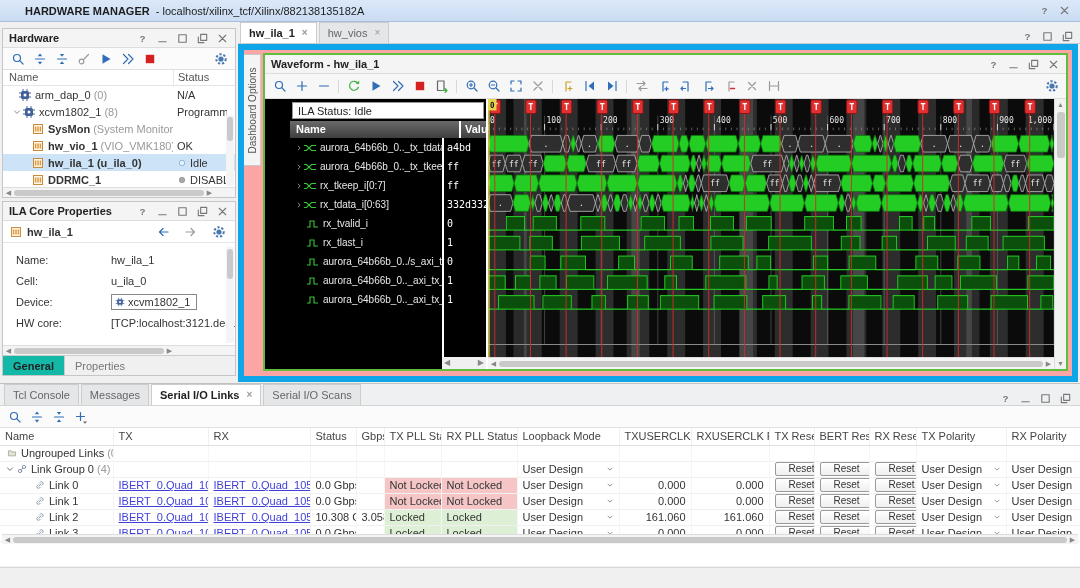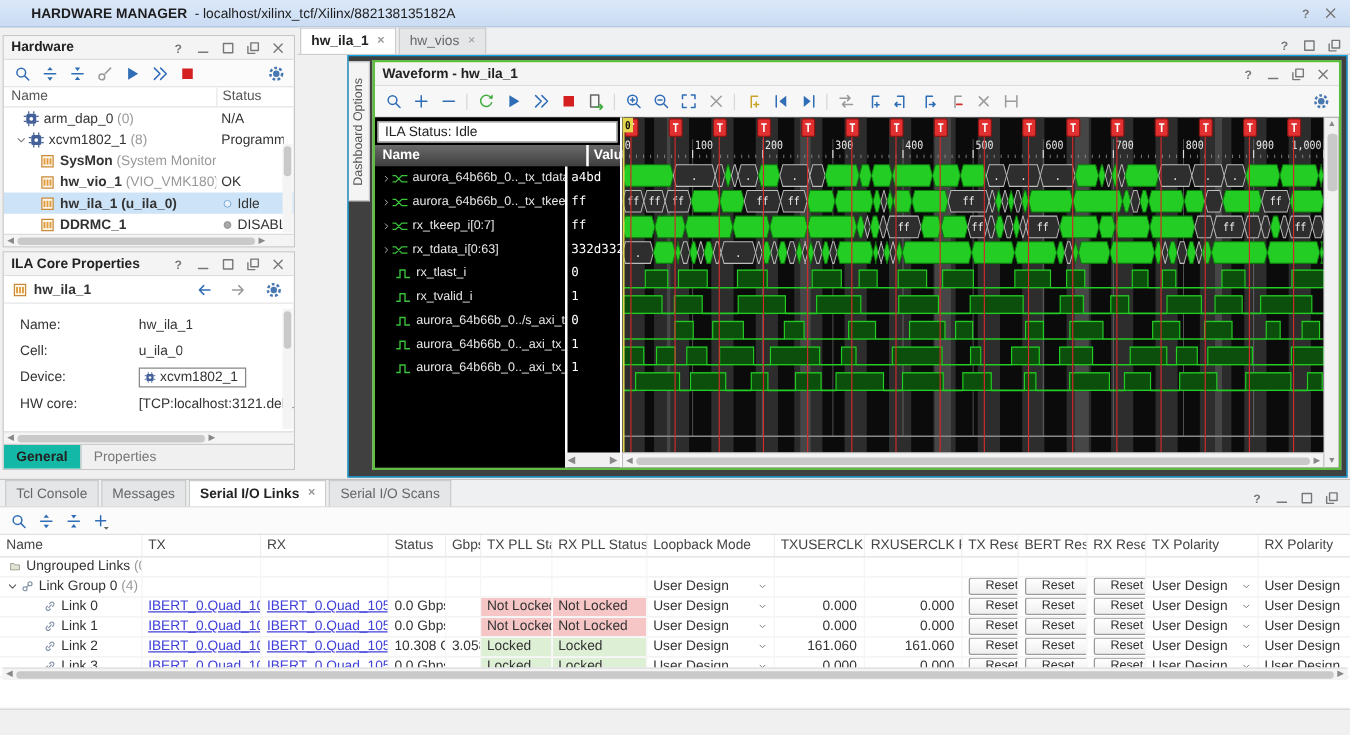--- a/index.html
+++ b/index.html
@@ -80,30 +80,30 @@
   .ptab { padding:0 10px; display:flex; align-items:center; color:#777; }
   .ptab.active { background:#14b8a6; font-weight:bold; color:#222; border-right:1px solid #ccc; }
 
   
   .dash-tabs { position:absolute; left:238px; top:22px; right:0; height:22px; background:#eef0f2; border-bottom:1px solid #ccc;
     display:flex; align-items:flex-end; padding:0 6px 0 2px; }
   .dtab { height:21px; padding:0 8px; display:flex; align-items:center; gap:7px; border:1px solid #ccc; border-bottom:none;
     background:#e4e6e8; color:#666; margin-right:2px; }
   .dtab.active { background:#fff; color:#222; font-weight:bold; }
   .tclose { color:#999; font-size:10px; line-height:10px; }
-  .dash-body { position:absolute; left:238px; top:44px; right:2px; bottom:206px; border:1px solid #0ea5e9; background:#404040;margin-left:40px; }
+  .dash-body { position:absolute; left:238px; top:44px; right:2px; bottom:206px; border:6px solid #0ea5e9; background:#fca5a5; }
   .dash-opt { position:absolute; left:0; top:4px; width:17px; height:112px; background:#f4f4f4; border:1px solid #c9c9c9; border-left:none;
     display:flex; align-items:center; justify-content:center; }
   .dash-opt span { transform:rotate(-90deg); white-space:nowrap; color:#555; font-size:10px; }
 
   
   .wave-win { position:absolute; left:19px; top:3px; right:4px; bottom:5px; border:2px solid #5fbe3e; background:#fff;
     display:flex; flex-direction:column; }
   .wave-tb { height:25px; background:#f7f7f7; border-bottom:1px solid #ddd; }
-  .wave-content { flex:1; background:#000; position:relative; display:flex; min-height:0; }
+  .wave-content { flex:1; background:#000; position:relative; display:flex; min-height:0;padding-left:25px; }
   .wave-left { width:196px; flex:none; display:flex; flex-direction:column; position:relative; background:#000; }
   .ila-status { margin:3px 2px 2px 2px; background:#fff; border:1px solid #999; height:17px; line-height:16px; padding-left:5px; color:#222; }
   .nv-head { display:flex; height:17px; background:linear-gradient(#6a6a6a,#3f3f3f); color:#fff; font-weight:bold; flex:none; }
   .nh-name { flex:1; padding-left:6px; line-height:17px; }
   .nh-val { width:27px; flex:none; border-left:2px solid #fff; padding-left:4px; line-height:17px; }
   .nv-body { flex:1; display:flex; overflow:hidden; }
   .nv-names { flex:1; overflow:hidden; }
   .nv-vals { width:44px; flex:none; border-left:2px solid #fff; }
   .sig-row { height:19px; display:flex; align-items:center; color:#e8e8e8; white-space:nowrap; overflow:hidden; font-size:10px; }
   .sig-row .sp { flex:none; }
@@ -797,30 +797,30 @@
                   </span>
                   <span style="margin-left: 3px;">rx_tdata_i[0:63]</span>
                 </div>
                 <div class="sig-row">
                   <span class="sp" style="width: 16px;"></span>
                   <span class="ic  ic-bit">
                     <svg viewBox="0 0 14 14">
                       <path d="M1 10h3V4h4v6h4" stroke="#39c439" fill="none" stroke-width="1.1"></path>
                     </svg>
                   </span>
-                  <span style="margin-left: 3px;">rx_tlast_i</span>
+                  <span style="margin-left: 3px;">rx_tvalid_i</span>
                 </div>
                 <div class="sig-row">
                   <span class="sp" style="width: 16px;"></span>
                   <span class="ic  ic-bit">
                     <svg viewBox="0 0 14 14">
                       <path d="M1 10h3V4h4v6h4" stroke="#39c439" fill="none" stroke-width="1.1"></path>
                     </svg>
                   </span>
-                  <span style="margin-left: 3px;">rx_tvalid_i</span>
+                  <span style="margin-left: 3px;">rx_tlast_i</span>
                 </div>
                 <div class="sig-row">
                   <span class="sp" style="width: 16px;"></span>
                   <span class="ic  ic-bit">
                     <svg viewBox="0 0 14 14">
                       <path d="M1 10h3V4h4v6h4" stroke="#39c439" fill="none" stroke-width="1.1"></path>
                     </svg>
                   </span>
                   <span style="margin-left: 3px;">aurora_64b66b_0../s_axi_tx_tlast</span>
                 </div>

